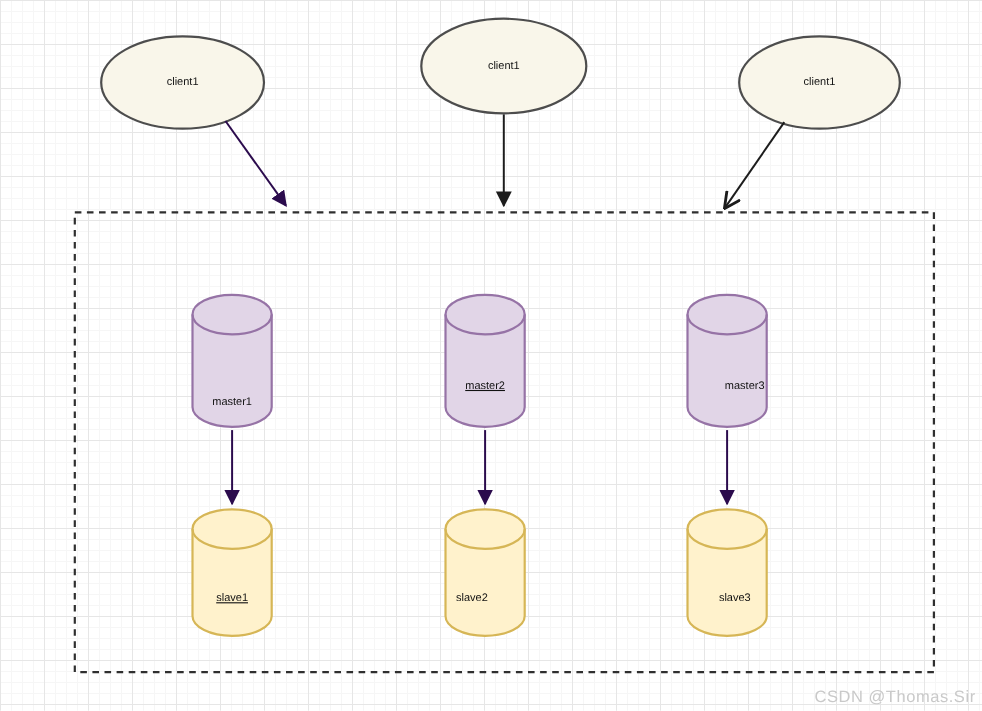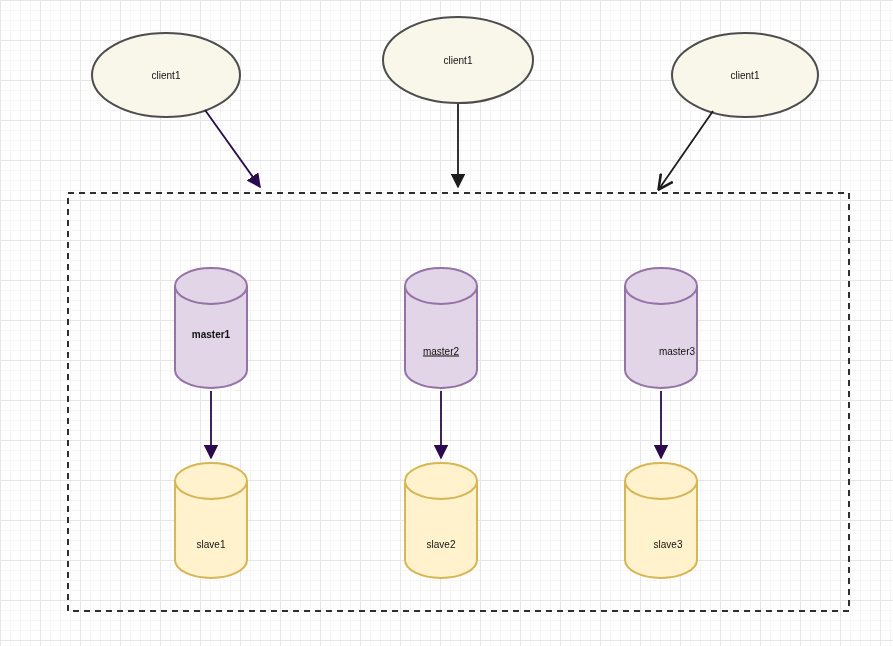--- a/index.html
+++ b/index.html
@@ -100,21 +100,22 @@
     <g transform="translate(625,463)">
       <path d="M0,18 A36,18 0 0 1 72,18 L72,97 A36,18 0 0 1 0,97 Z" stroke-width="2" fill="#FFF2CC" stroke="#D6B656"></path>
       <path d="M0,18 A36,18 0 0 0 72,18" fill="none" stroke-width="2" stroke="#D6B656"></path>
     </g>
   </svg>
 
   <div class="node-label" style="left:166px; top:75px;">client1</div>
   <div class="node-label" style="left:458px; top:60px;">client1</div>
   <div class="node-label" style="left:745px; top:75px;">client1</div>
 
-  <div class="node-label" style="left:211px; top:334px;font-weight:bold;">master1</div>
+  <div class="node-label" style="left:211px; top:366px;">master1</div>
   <div class="node-label" style="left:441px; top:351px;text-decoration:underline;">master2</div>
   <div class="node-label" style="left:661px; top:351px;margin-left:16px;">master3</div>
 
-  <div class="node-label" style="left:211px; top:544px;">slave1</div>
-  <div class="node-label" style="left:441px; top:544px;">slave2</div>
+  <div class="node-label" style="left:211px; top:544px;text-decoration:underline;">slave1</div>
+  <div class="node-label" style="left:429px; top:544px;">slave2</div>
   <div class="node-label" style="left:668px; top:544px;">slave3</div>
 
+  <div class="watermark">CSDN @Thomas.Sir</div>
 </div>
 
 </body></html>

